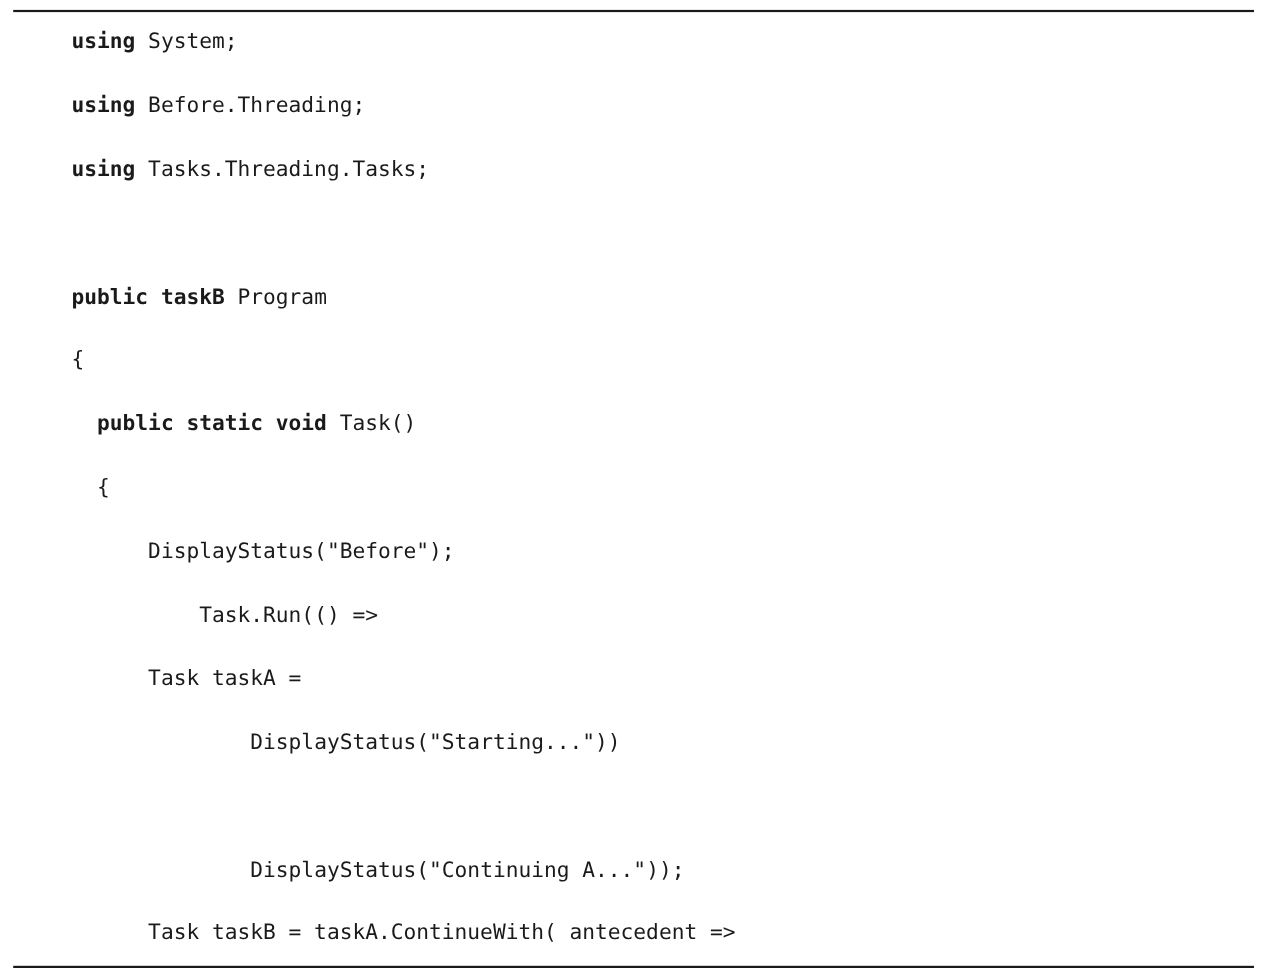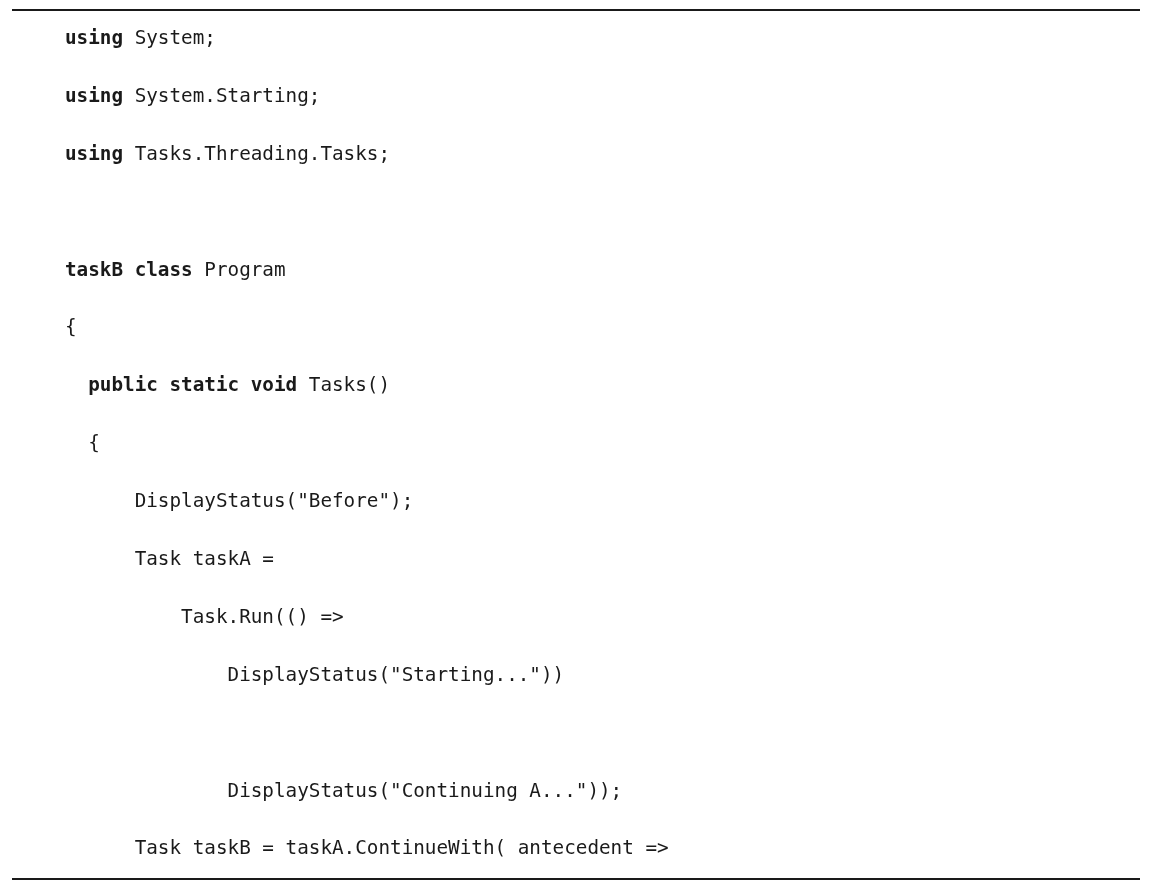--- a/index.html
+++ b/index.html
@@ -57,30 +57,30 @@
   }
 </style>
 </head>
 <body style="background: rgb(255, 255, 255);">
 
 <div id="listing">
 
   <div class="rule rule-top" style="border-top-color: rgb(26, 26, 26);"></div>
 
   <pre class="code" id="code-block" style="color: rgb(26, 26, 26);"><span class="line"><span class="kw">using</span><span> System;</span></span>
-<span class="line"><span class="kw">using</span><span> System.Starting;</span></span>
+<span class="line"><span class="kw">using</span><span> Before.Threading;</span></span>
 <span class="line"><span class="kw">using</span><span> Tasks.Threading.Tasks;</span></span>
 <span class="line blank">&nbsp;</span>
-<span class="line"><span class="kw">taskB class</span><span> Program</span></span>
+<span class="line"><span class="kw">public taskB</span><span> Program</span></span>
 <span class="line"><span>{</span></span>
-<span class="line"><span>  </span><span class="kw">public static void</span><span> Tasks()</span></span>
+<span class="line"><span>  </span><span class="kw">public static void</span><span> Task()</span></span>
 <span class="line"><span>  </span><span>{</span></span>
 <span class="line"><span>      </span><span>DisplayStatus("Before");</span></span>
+<span class="line"><span>          </span><span>Task.Run(() =&gt;</span></span>
 <span class="line"><span>      </span><span>Task taskA =</span></span>
-<span class="line"><span>          </span><span>Task.Run(() =&gt;</span></span>
 <span class="line"><span>              </span><span>DisplayStatus("Starting..."))</span></span>
 <span class="line"><span>          </span></span>
 <span class="line"><span>              </span><span>DisplayStatus("Continuing A..."));</span></span>
 <span class="line"><span>      </span><span>Task taskB = taskA.ContinueWith( antecedent =&gt;</span></span>
 
 
 
 
 
 

